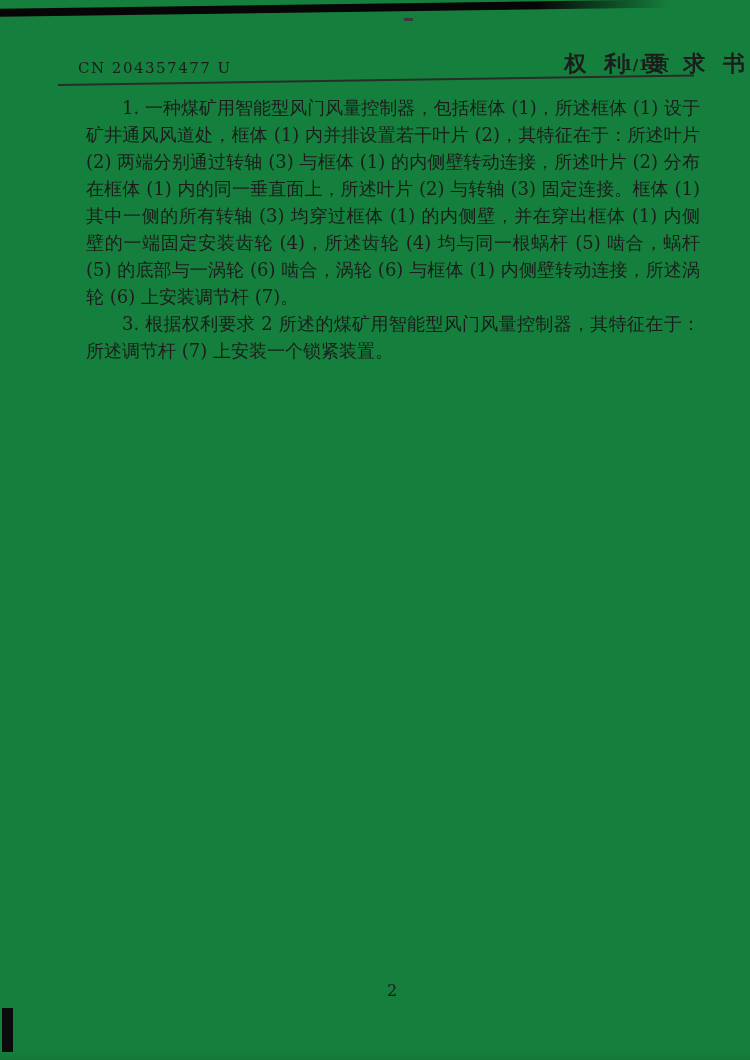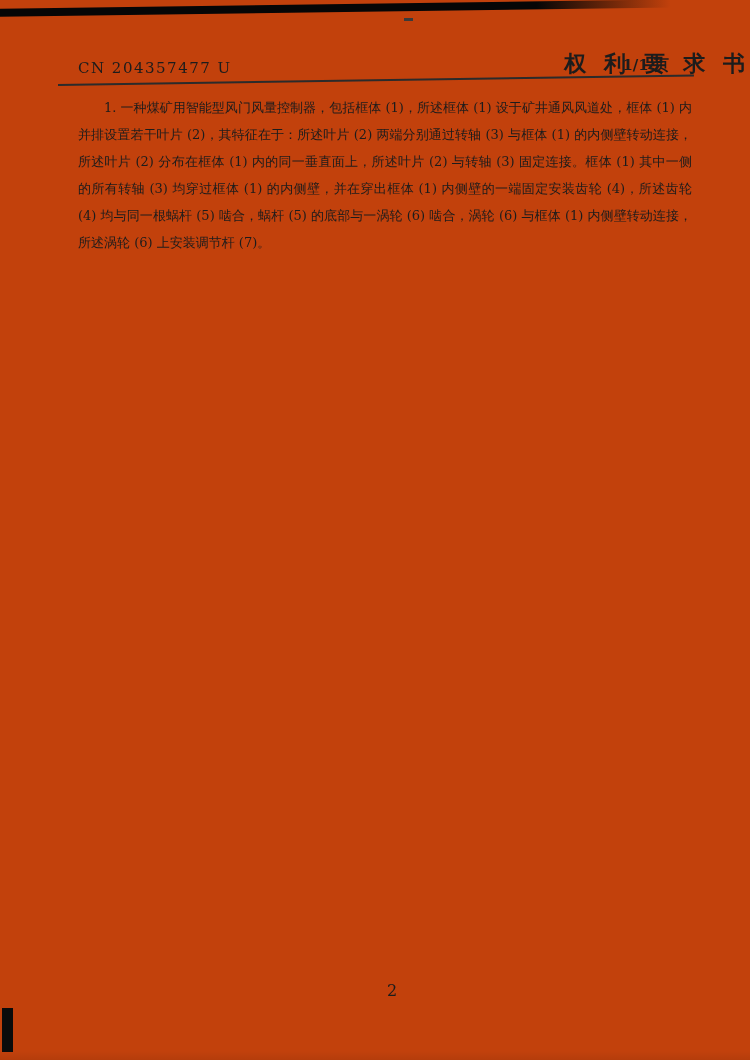--- a/index.html
+++ b/index.html
@@ -4,21 +4,21 @@
 <style>
   html, body {
     margin: 0;
     padding: 0;
     background: #ffffff;
   }
   .page {
     position: relative;
     width: 750px;
     height: 1060px;
-    background: #c2410c;
+    background: #15803d;
     overflow: hidden;
     font-family: "DejaVu Serif", "Liberation Serif", serif;
     color: #1c1c1c;
   }
   
   .page::after {
     content: "";
     position: absolute;
     left: 0; bottom: 0;
     width: 100%; height: 9px;
@@ -89,24 +89,24 @@
     width: 636px;
     height: 2px;
     background: #2b2b2b;
     transform: rotate(-0.85deg);
     transform-origin: left center;
   }
 
   
   .claims {
     position: absolute;
-    left: 78px;
+    left: 86px;
     top: 94px;
     width: 614px;
-    font-size: 13px;
+    font-size: 18px;
     line-height: 27px;
     text-align: justify;
   }
   .claim {
     margin: 0;
     text-indent: 2em;
   }
 
   
   .page-number {
@@ -130,19 +130,20 @@
   <header>
     <span class="pub-no">CN 204357477 U</span>
     <span class="doc-title">权 利 要 求 书</span>
     <span class="page-ind">1/1 页</span>
   </header>
 
   <div class="header-rule"></div>
 
   <main class="claims">
     <p class="claim">1. 一种煤矿用智能型风门风量控制器，包括框体 (1)，所述框体 (1) 设于矿井通风风道处，框体 (1) 内并排设置若干叶片 (2)，其特征在于：所述叶片 (2) 两端分别通过转轴 (3) 与框体 (1) 的内侧壁转动连接，所述叶片 (2) 分布在框体 (1) 内的同一垂直面上，所述叶片 (2) 与转轴 (3) 固定连接。框体 (1) 其中一侧的所有转轴 (3) 均穿过框体 (1) 的内侧壁，并在穿出框体 (1) 内侧壁的一端固定安装齿轮 (4)，所述齿轮 (4) 均与同一根蜗杆 (5) 啮合，蜗杆 (5) 的底部与一涡轮 (6) 啮合，涡轮 (6) 与框体 (1) 内侧壁转动连接，所述涡轮 (6) 上安装调节杆 (7)。</p>
+    <p class="claim">3. 根据权利要求 2 所述的煤矿用智能型风门风量控制器，其特征在于：所述调节杆 (7) 上安装一个锁紧装置。</p>
   </main>
 
   <div class="page-number">2</div>
 
   <div class="artifact-bottom-left"></div>
 
 </div>
 
 </body></html>

